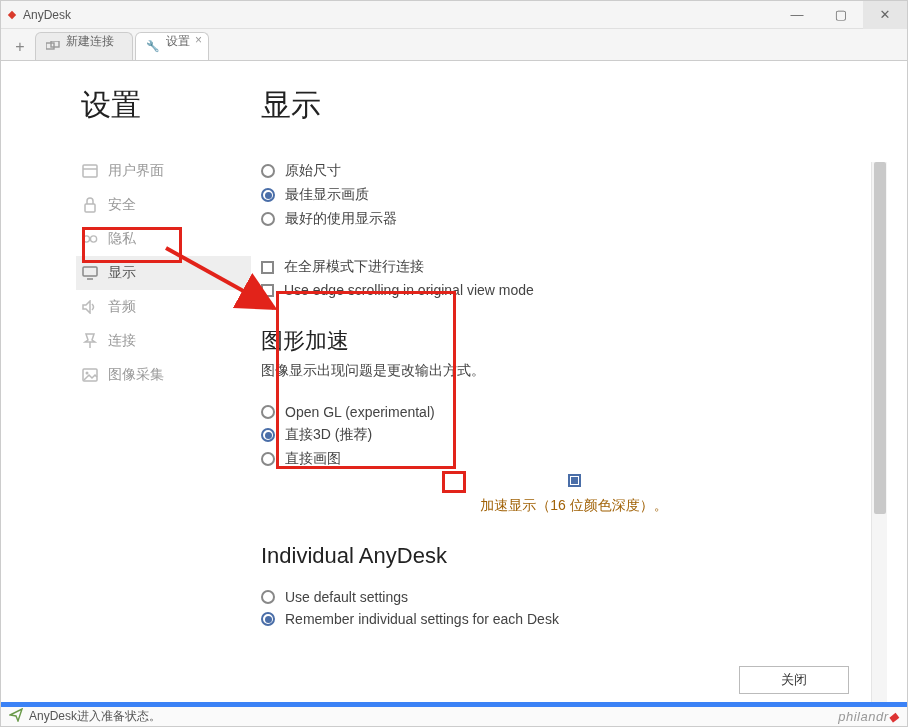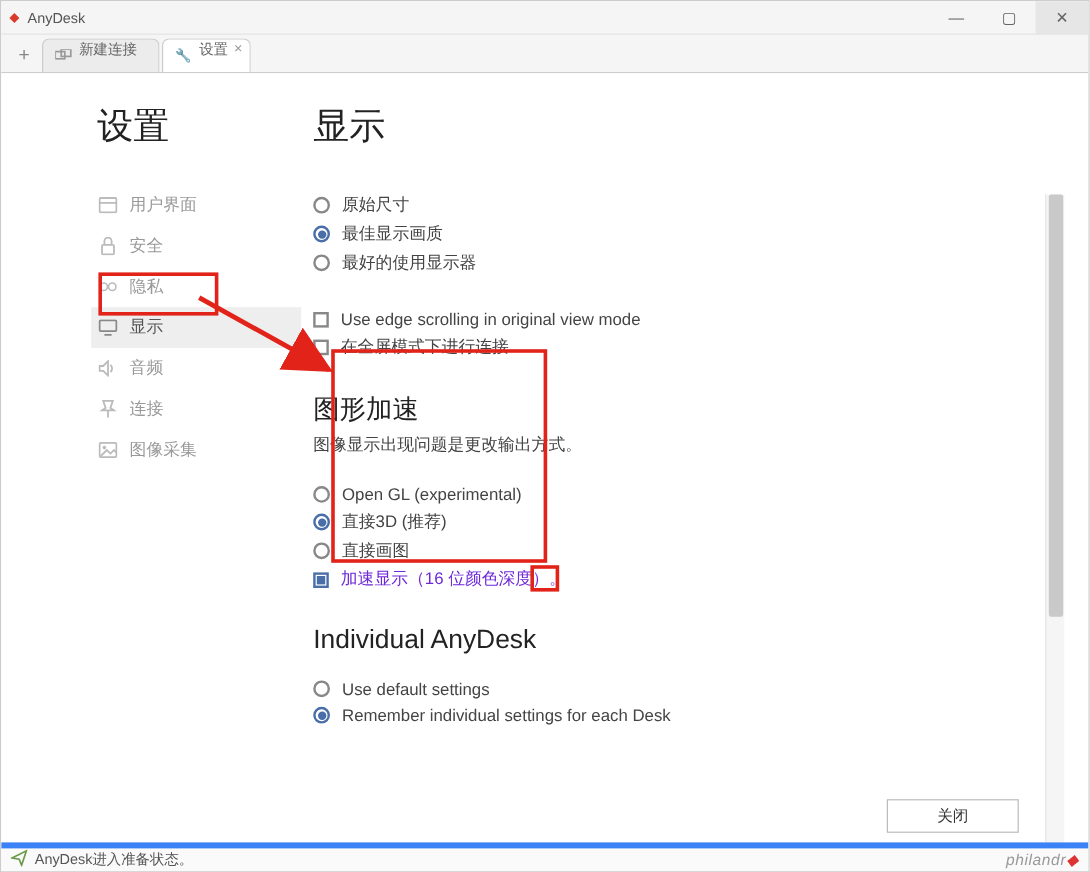--- a/index.html
+++ b/index.html
@@ -255,45 +255,45 @@
       </div>
       <div class="radio-row">
         <span class="radio"></span>
         <span>最好的使用显示器</span>
       </div>
 
       <div class="spacer-md"></div>
 
       <div class="check-row">
         <span class="cbox"></span>
-        <span>Use edge scrolling in original view mode</span>
+        <span>在全屏模式下进行连接</span>
       </div>
       <div class="check-row">
         <span class="cbox"></span>
-        <span>在全屏模式下进行连接</span>
+        <span>Use edge scrolling in original view mode</span>
       </div>
 
       <h2 class="section-h">图形加速</h2>
       <div class="section-sub">图像显示出现问题是更改输出方式。</div>
       <div class="spacer-sm"></div>
 
       <div class="radio-row">
         <span class="radio"></span>
         <span>Open GL (experimental)</span>
       </div>
       <div class="radio-row">
         <span class="radio checked"></span>
         <span>直接3D (推荐)</span>
       </div>
       <div class="radio-row">
         <span class="radio"></span>
         <span>直接画图</span>
       </div>
 
-      <div class="check-row" style="color:#6d28d9;">
+      <div class="check-row" style="color:#a16207;flex-direction:column;">
         <span class="cbox semi"></span>
         <span>加速显示（16 位颜色深度）。</span>
       </div>
 
       <h2 class="section-h">Individual AnyDesk</h2>
       <div class="spacer-sm"></div>
       <div class="radio-row">
         <span class="radio"></span>
         <span>Use default settings</span>
       </div>

